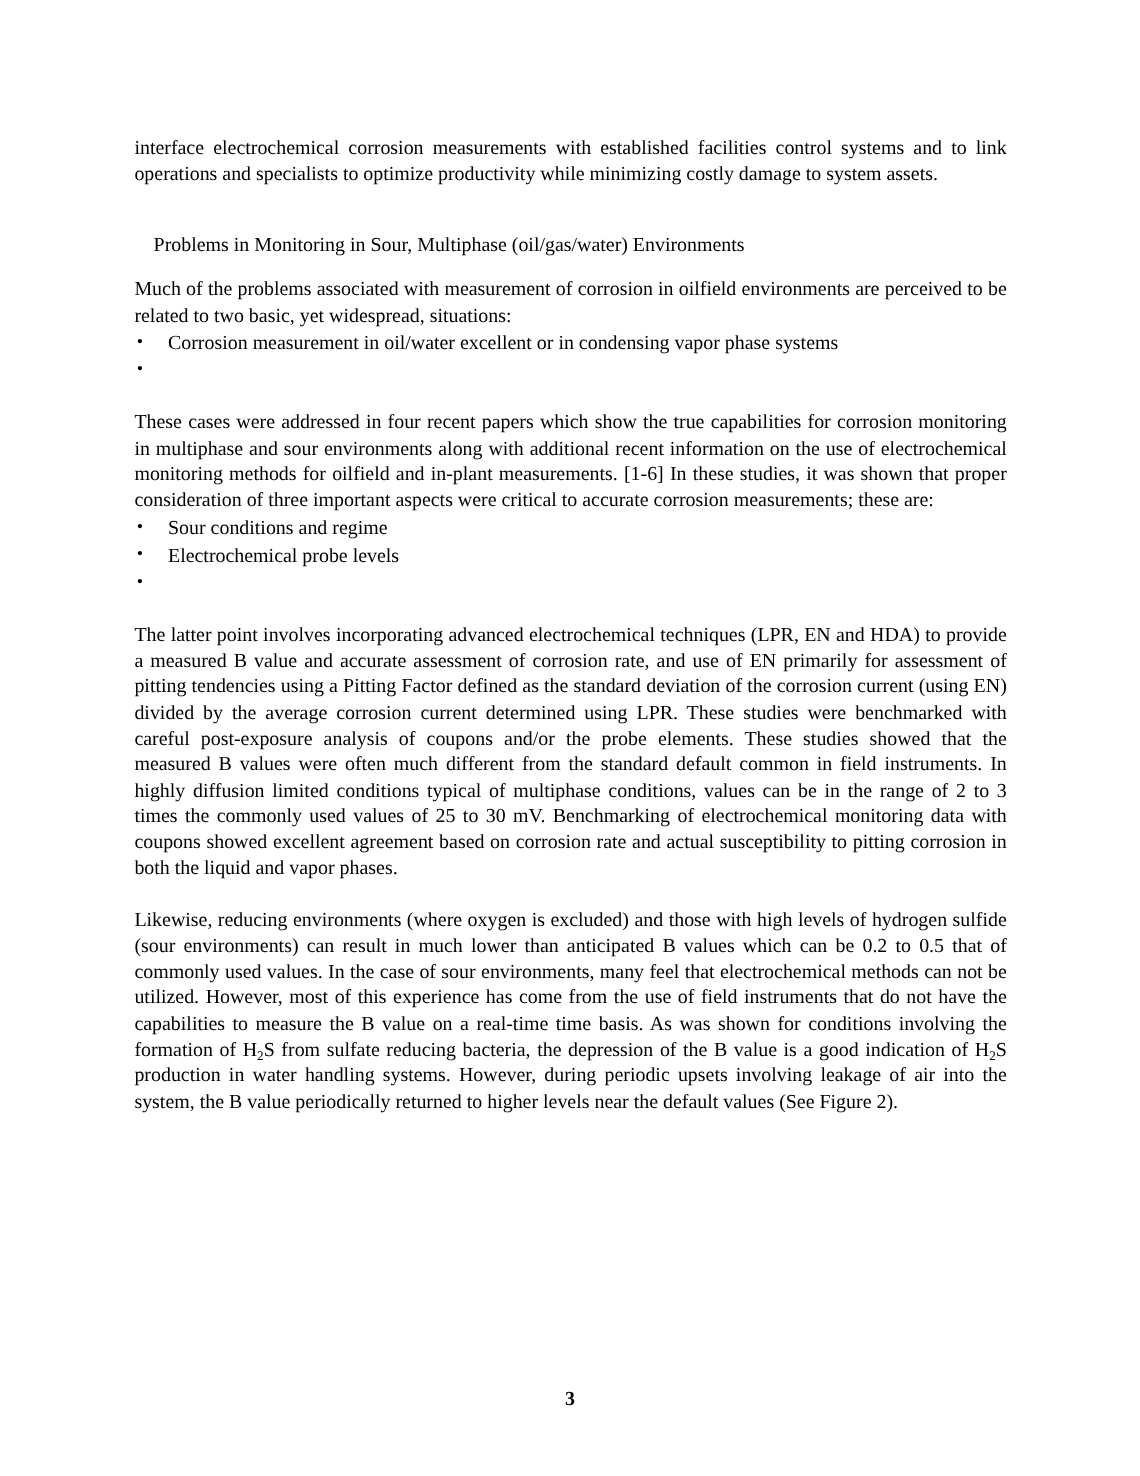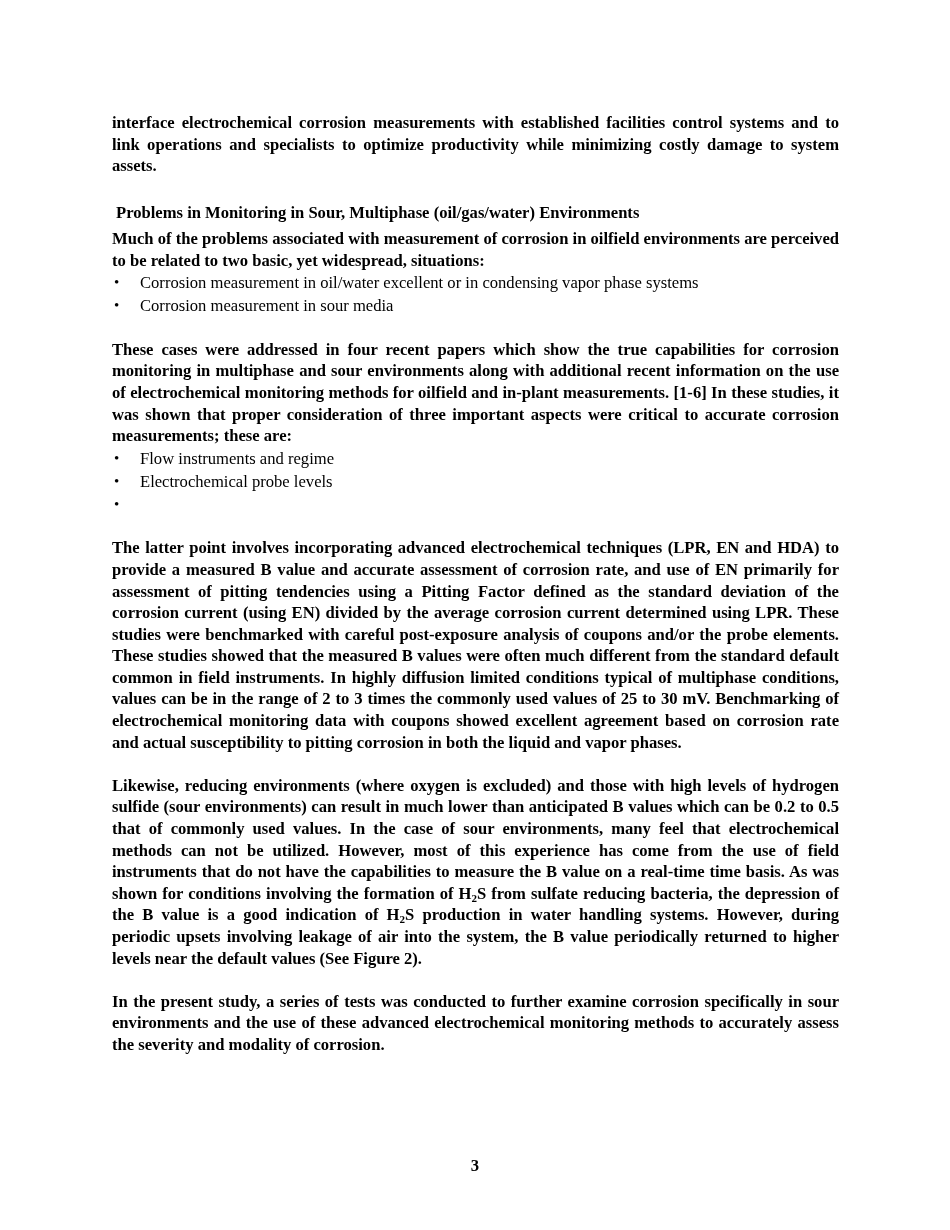--- a/index.html
+++ b/index.html
@@ -19,28 +19,27 @@
       position: absolute;
       left: 112px;
       top: 112px;
       width: 727px;
       font-size: 16.6px;
       line-height: 21.6px;
     }
     .para {
       margin: 0;
       text-align: justify;
-      font-weight: bold;
     }
     .gap {
       height: 21.6px;
     }
     .heading {
-      font-weight: bold;
-      margin: 4px;
+      font-weight: normal;
+      margin: 16px;
     }
     ul.bullets {
       list-style: none;
       margin: 0;
       padding: 0;
     }
     ul.bullets li {
       position: relative;
       padding-left: 28px;
       margin: 0;
@@ -81,49 +80,47 @@
   <p class="heading">Problems in Monitoring in Sour, Multiphase (oil/gas/water) Environments</p>
   <p class="para">Much of the problems associated with measurement of corrosion in oilfield environments are perceived to be related to two basic, yet widespread, situations:</p>
 
   <ul class="bullets">
     <li>
       <span class="dot">•</span>
       <span>Corrosion measurement in oil/water excellent or in condensing vapor phase systems</span>
     </li>
     <li>
       <span class="dot">•</span>
-      <span>Corrosion measurement in sour media</span>
     </li>
   </ul>
 
   <div class="gap"></div>
 
   <p class="para">These cases were addressed in four recent papers which show the true capabilities for corrosion monitoring in multiphase and sour environments along with additional recent information on the use of electrochemical monitoring methods for oilfield and in-plant measurements. [1-6]  In these studies, it was shown that proper consideration of three important aspects were critical to accurate corrosion measurements; these are:</p>
 
   <ul class="bullets">
     <li>
       <span class="dot">•</span>
-      <span>Flow instruments and regime</span>
+      <span>Sour conditions and regime</span>
     </li>
     <li>
       <span class="dot">•</span>
       <span>Electrochemical probe levels</span>
     </li>
     <li>
       <span class="dot">•</span>
     </li>
   </ul>
 
   <div class="gap"></div>
 
   <p class="para">The latter point involves incorporating advanced electrochemical techniques (LPR, EN and HDA) to provide a measured B value and accurate assessment of corrosion rate, and use of EN primarily for assessment of pitting tendencies using a Pitting Factor defined as the standard deviation of the corrosion current (using EN) divided by the average corrosion current determined using LPR. These studies were benchmarked with careful post-exposure analysis of coupons and/or the probe elements. These studies showed that the measured B values were often much different from the standard default common in field instruments. In highly diffusion limited conditions typical of multiphase conditions, values can be in the range of 2 to 3 times the commonly used values of 25 to 30 mV. Benchmarking of electrochemical monitoring data with coupons showed excellent agreement based on corrosion rate and actual susceptibility to pitting corrosion in both the liquid and vapor phases.</p>
 
   <div class="gap"></div>
 
   <p class="para"><span>Likewise, reducing environments (where oxygen is excluded) and those with high levels of hydrogen sulfide (sour environments) can result in much lower than anticipated B values which can be 0.2 to 0.5 that of commonly used values. In the case of sour environments, many feel that electrochemical methods can not be utilized. However, most of this experience has come from the use of field instruments that do not have the capabilities to measure the B value on a real-time time basis. As was shown for conditions involving the formation of H</span><sub>2</sub><span>S from sulfate reducing bacteria, the depression of the B value is a good indication of H</span><sub>2</sub><span>S production in water handling systems. However, during periodic upsets involving leakage of air into the system, the B value periodically returned to higher levels near the default values (See Figure 2).</span></p>
 
   <div class="gap"></div>
 
-  <p class="para">In the present study, a series of tests was conducted to further examine corrosion specifically in sour environments and the use of these advanced electrochemical monitoring methods to accurately assess the severity and modality of corrosion.</p>
 
 </div>
 
 <div class="page-number">3</div>
 
 </body></html>

